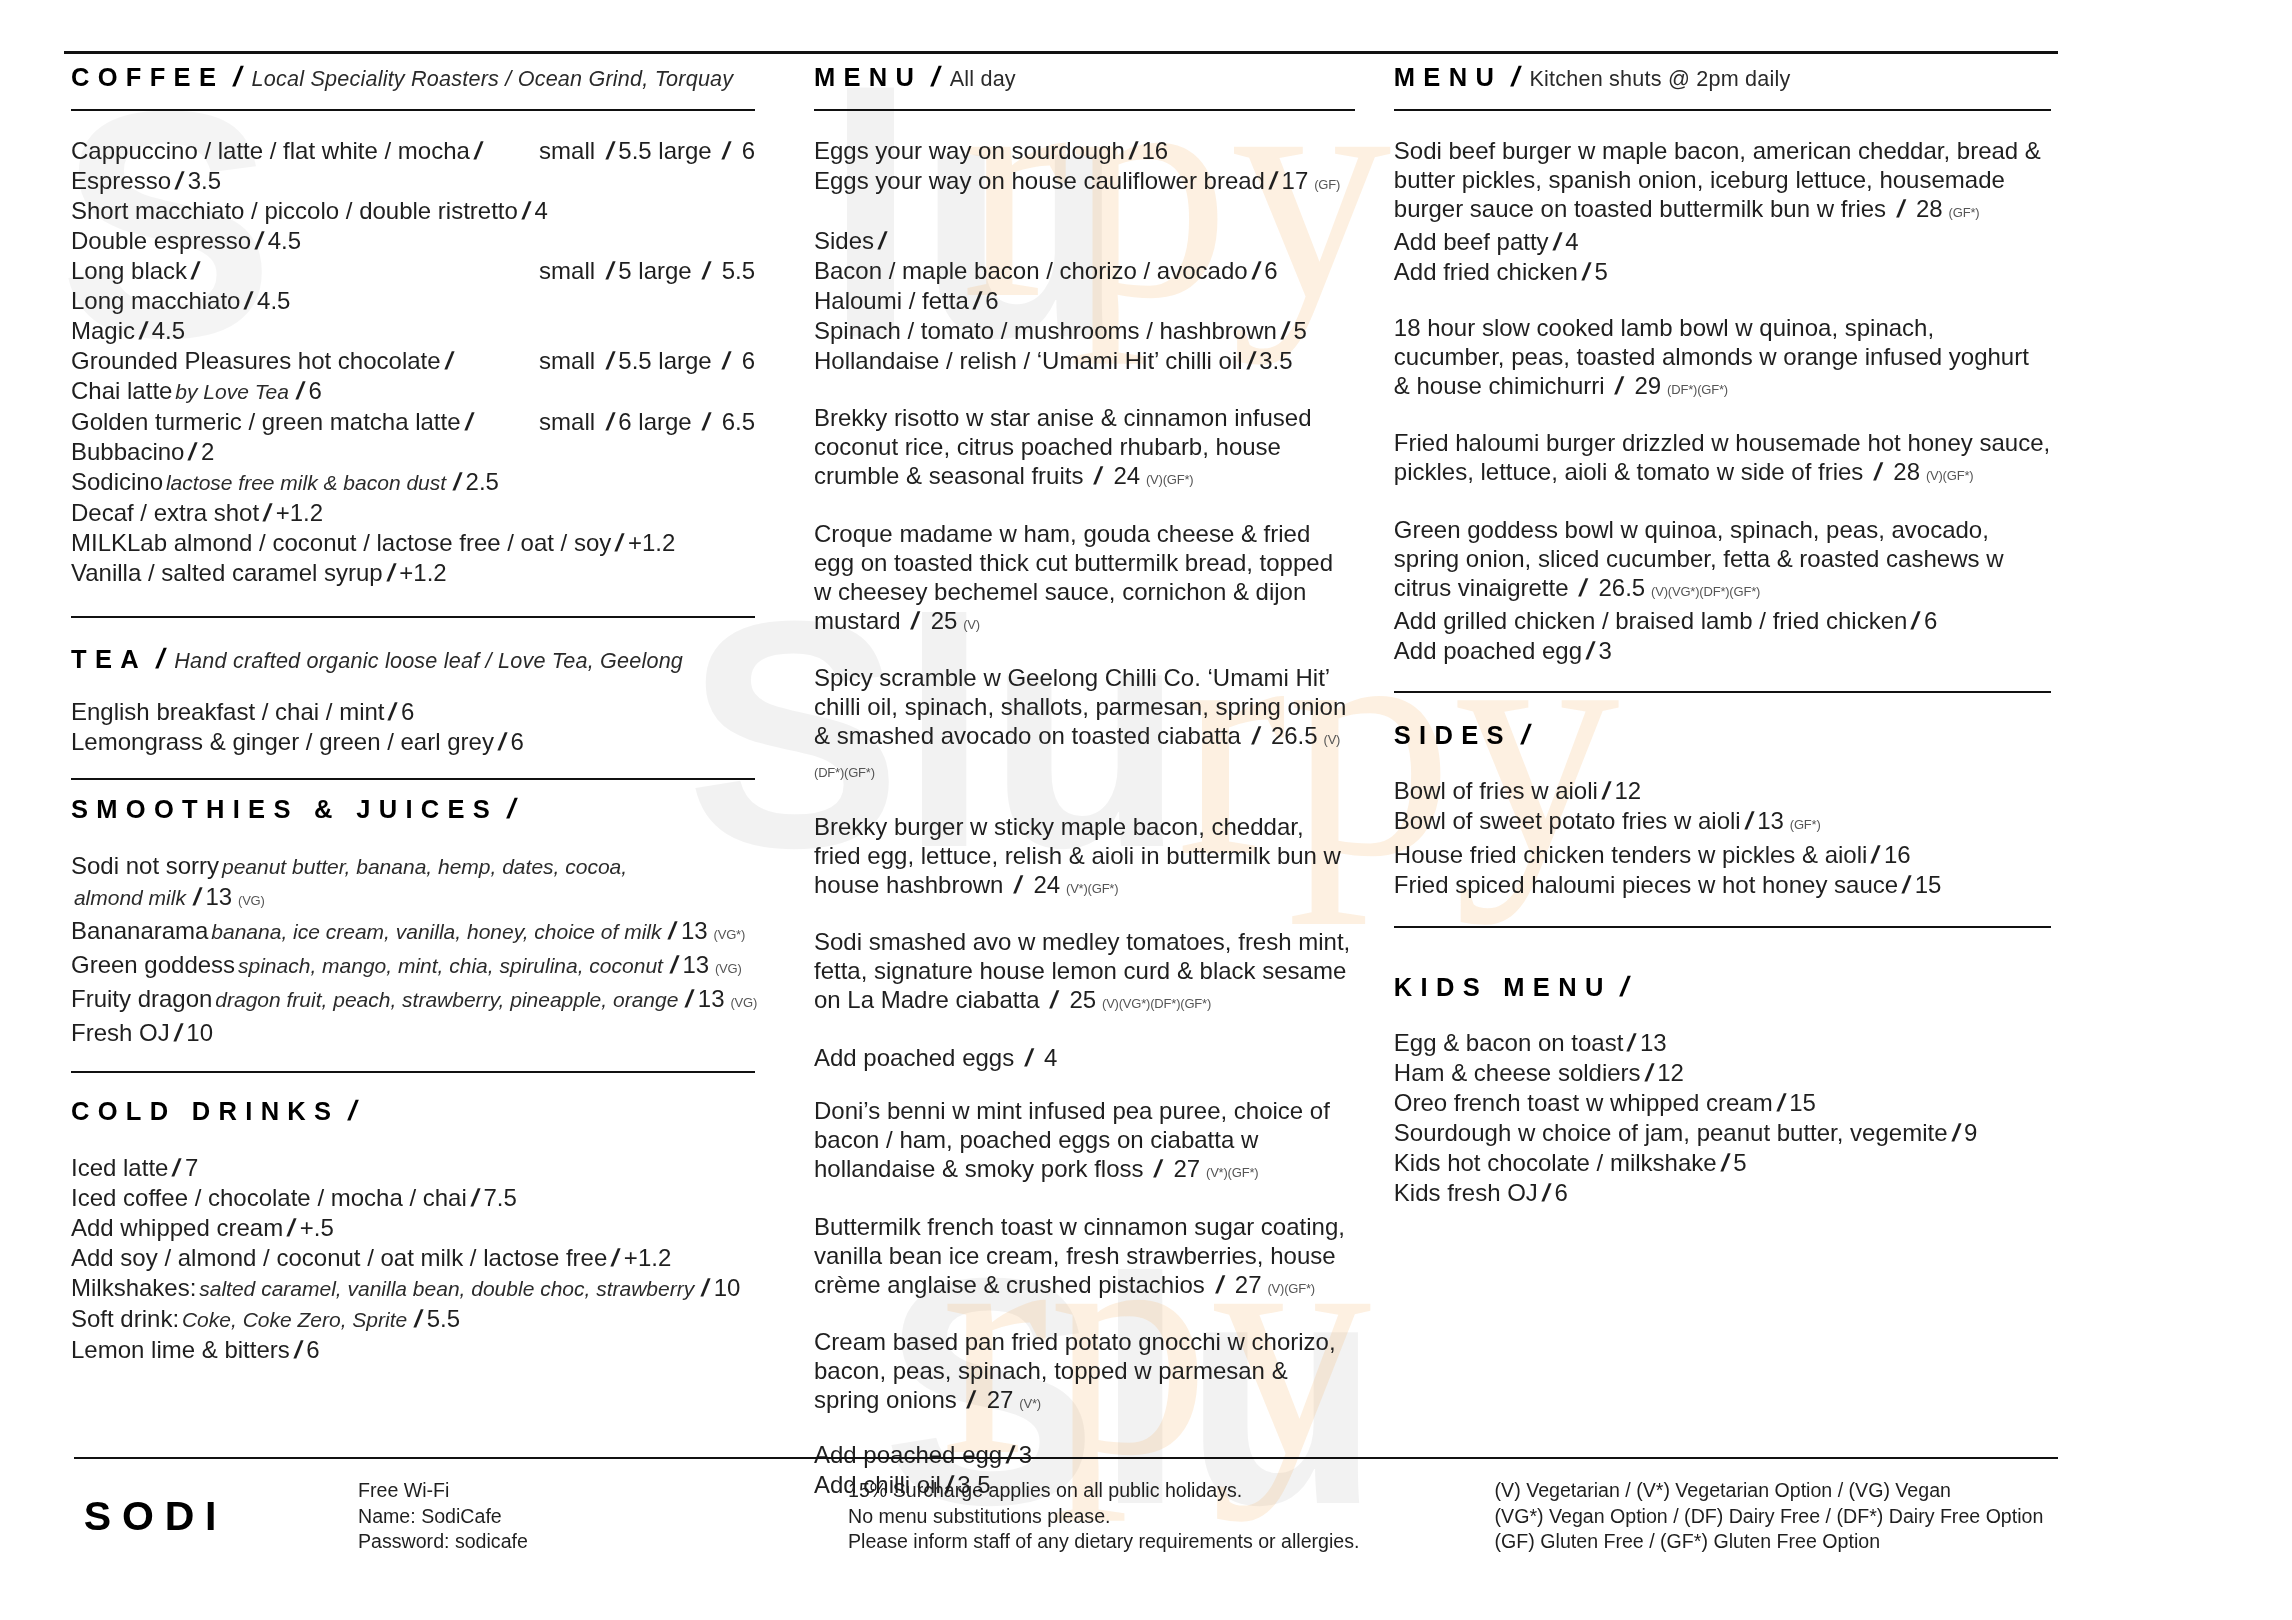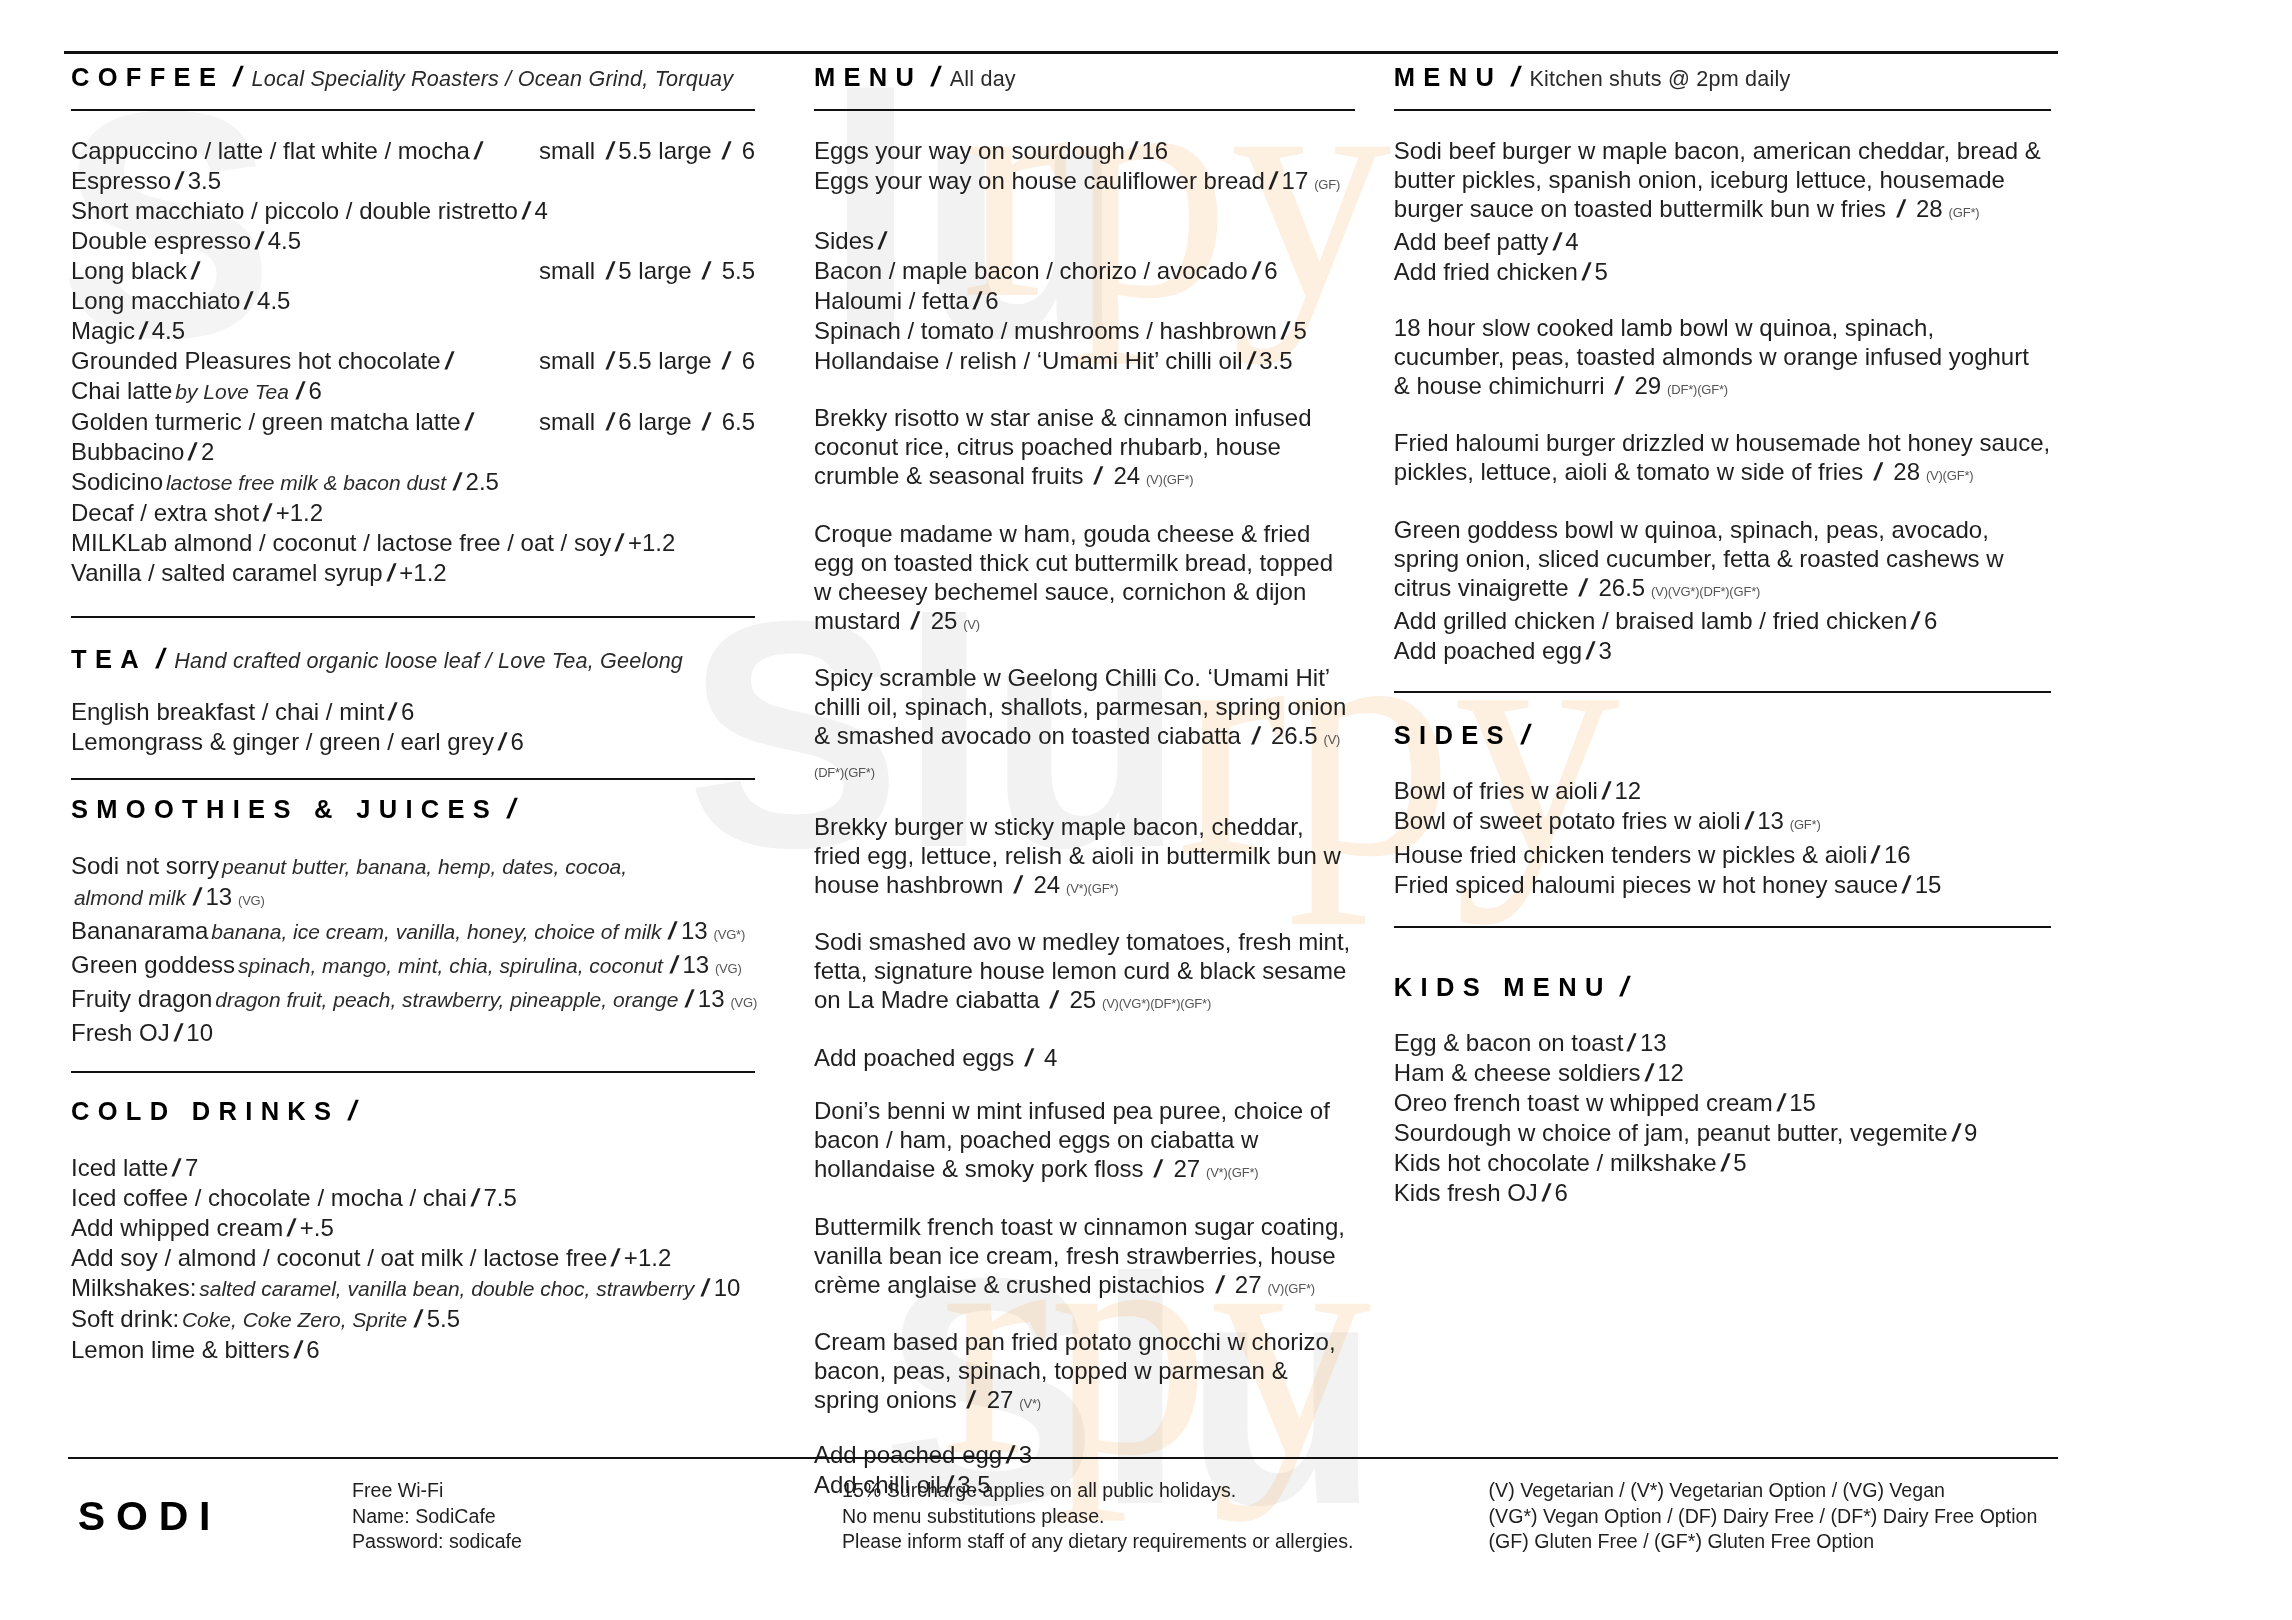--- a/index.html
+++ b/index.html
@@ -176,21 +176,21 @@
     margin-bottom: 24.5px;
     max-width: 627px;
   }
   .col-3 .dish { max-width: 686px; }
   .dish:last-child { margin-bottom: 0; }
   .dish .sl { font-size: 24.5px; }
 
   
   .footer {
     position: absolute;
-    left: 68px; right: 64px;
+    left: 74px; right: 64px;
     bottom: 47px;
     height: 116px;
     border-top: 2.9px solid #111;
     display: flex;
     align-items: center;
     padding-top: 1px;
     box-sizing: border-box;
     justify-content: space-between;
   }
   .brand {

